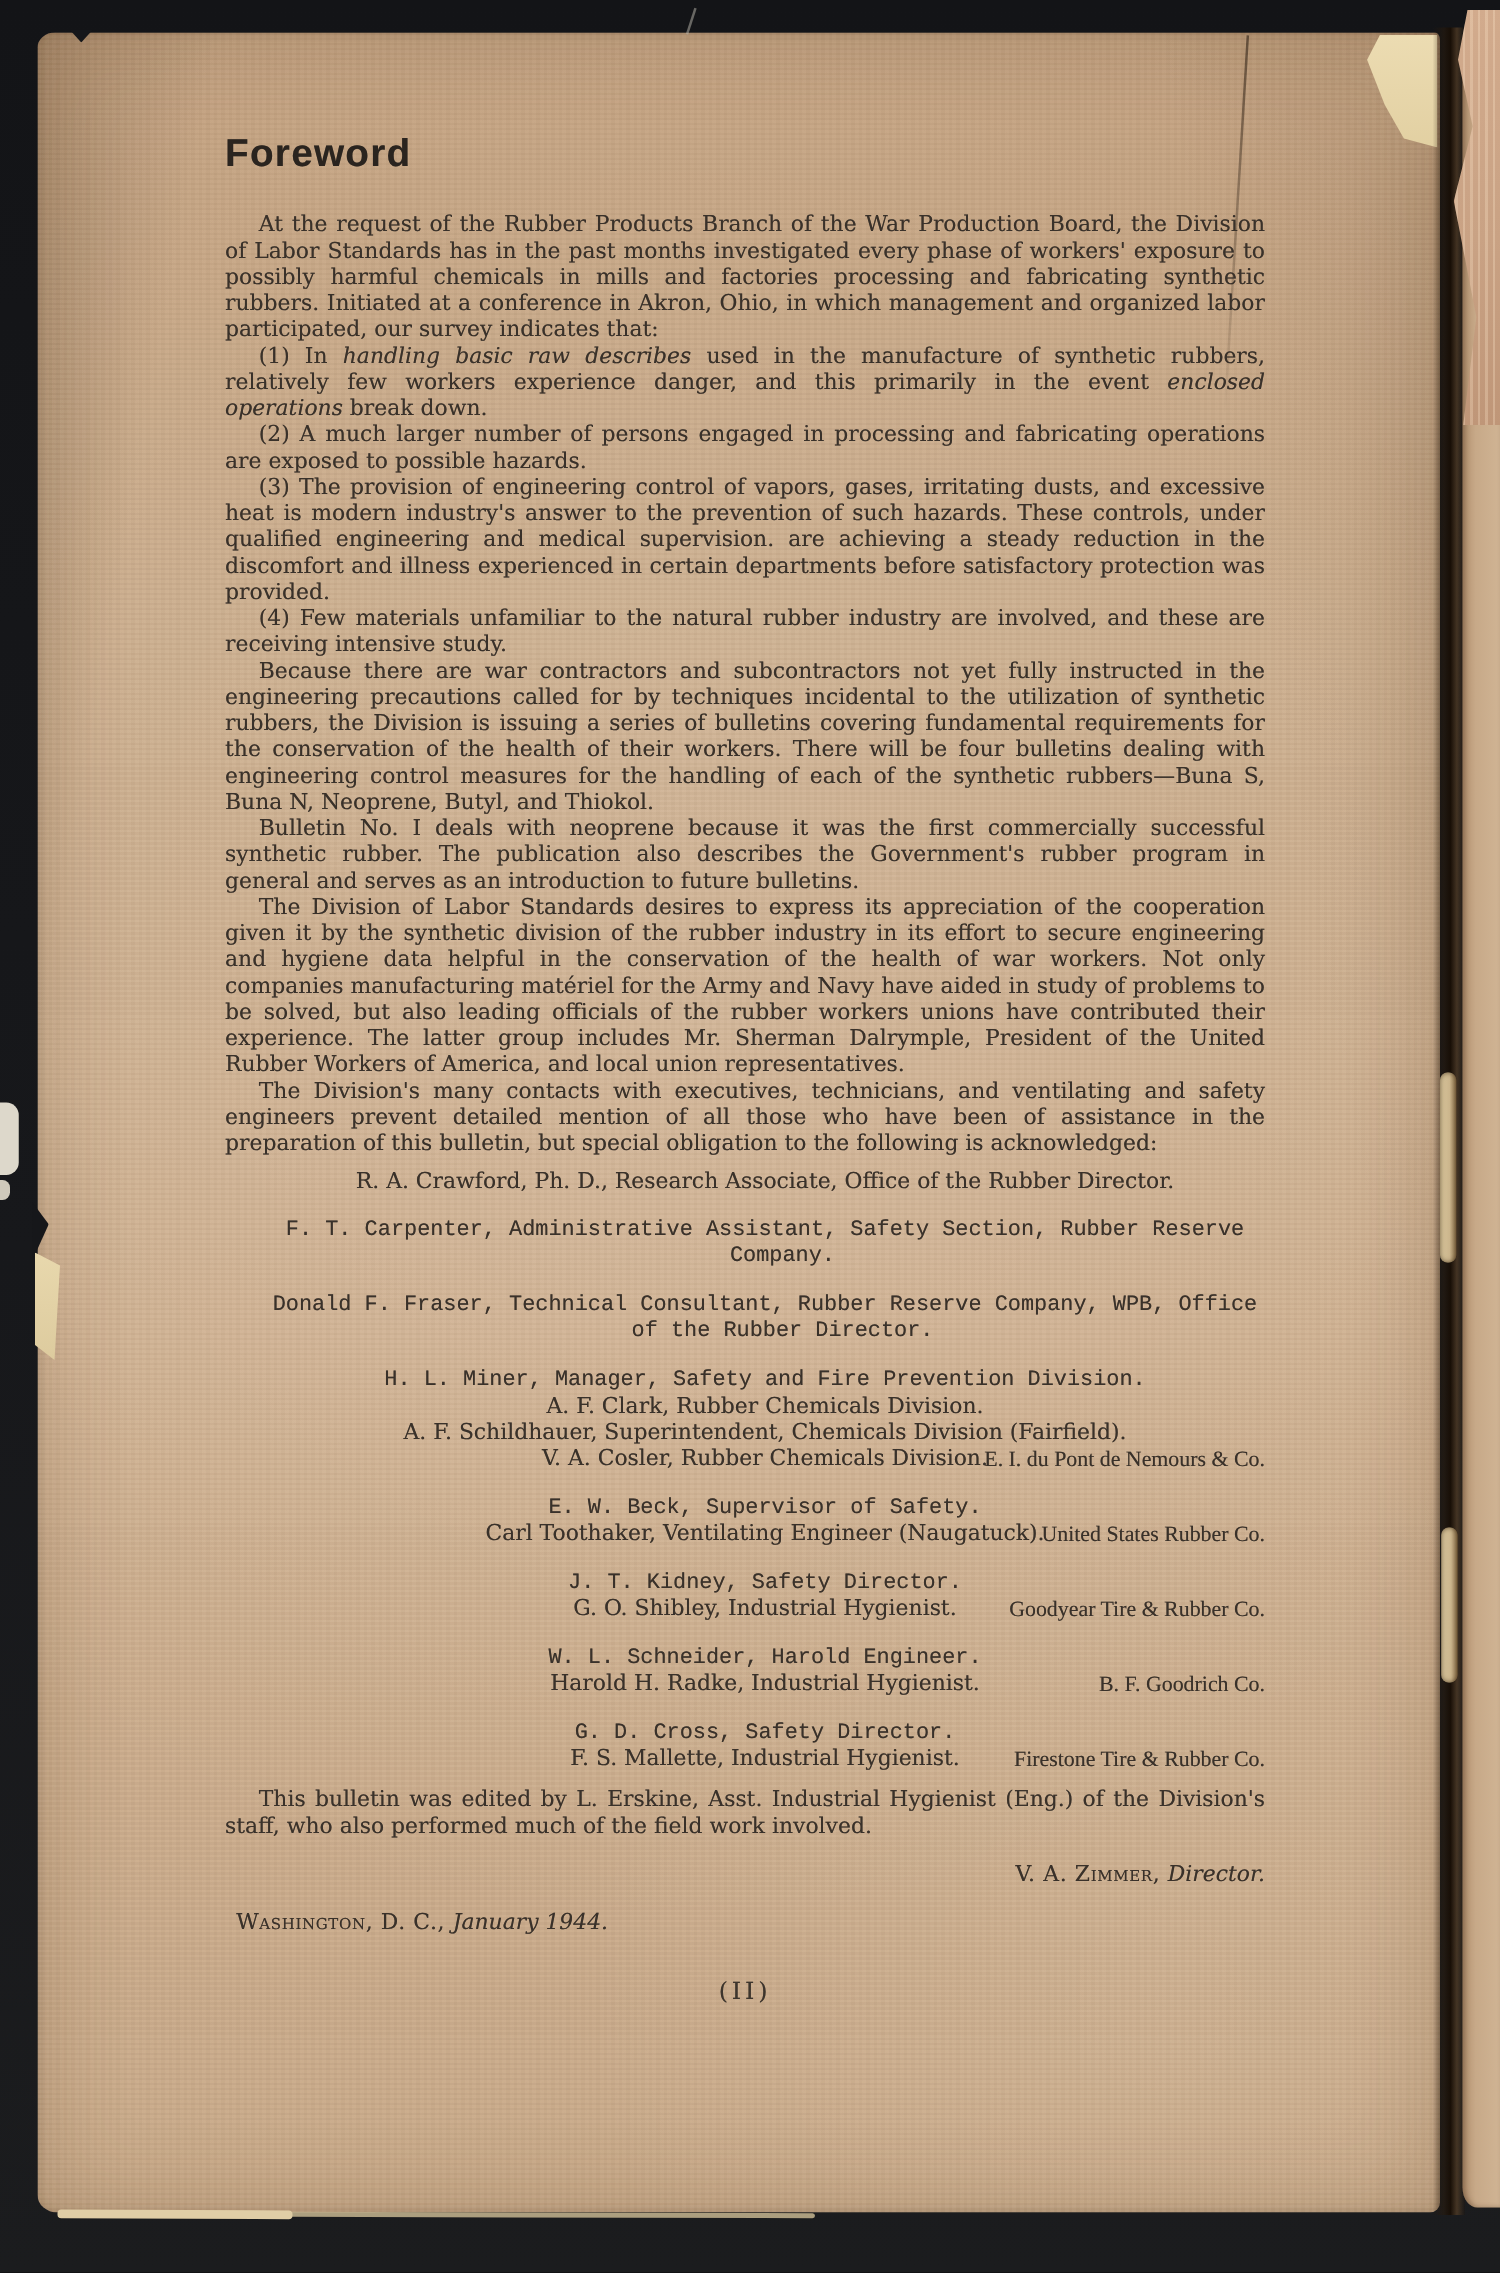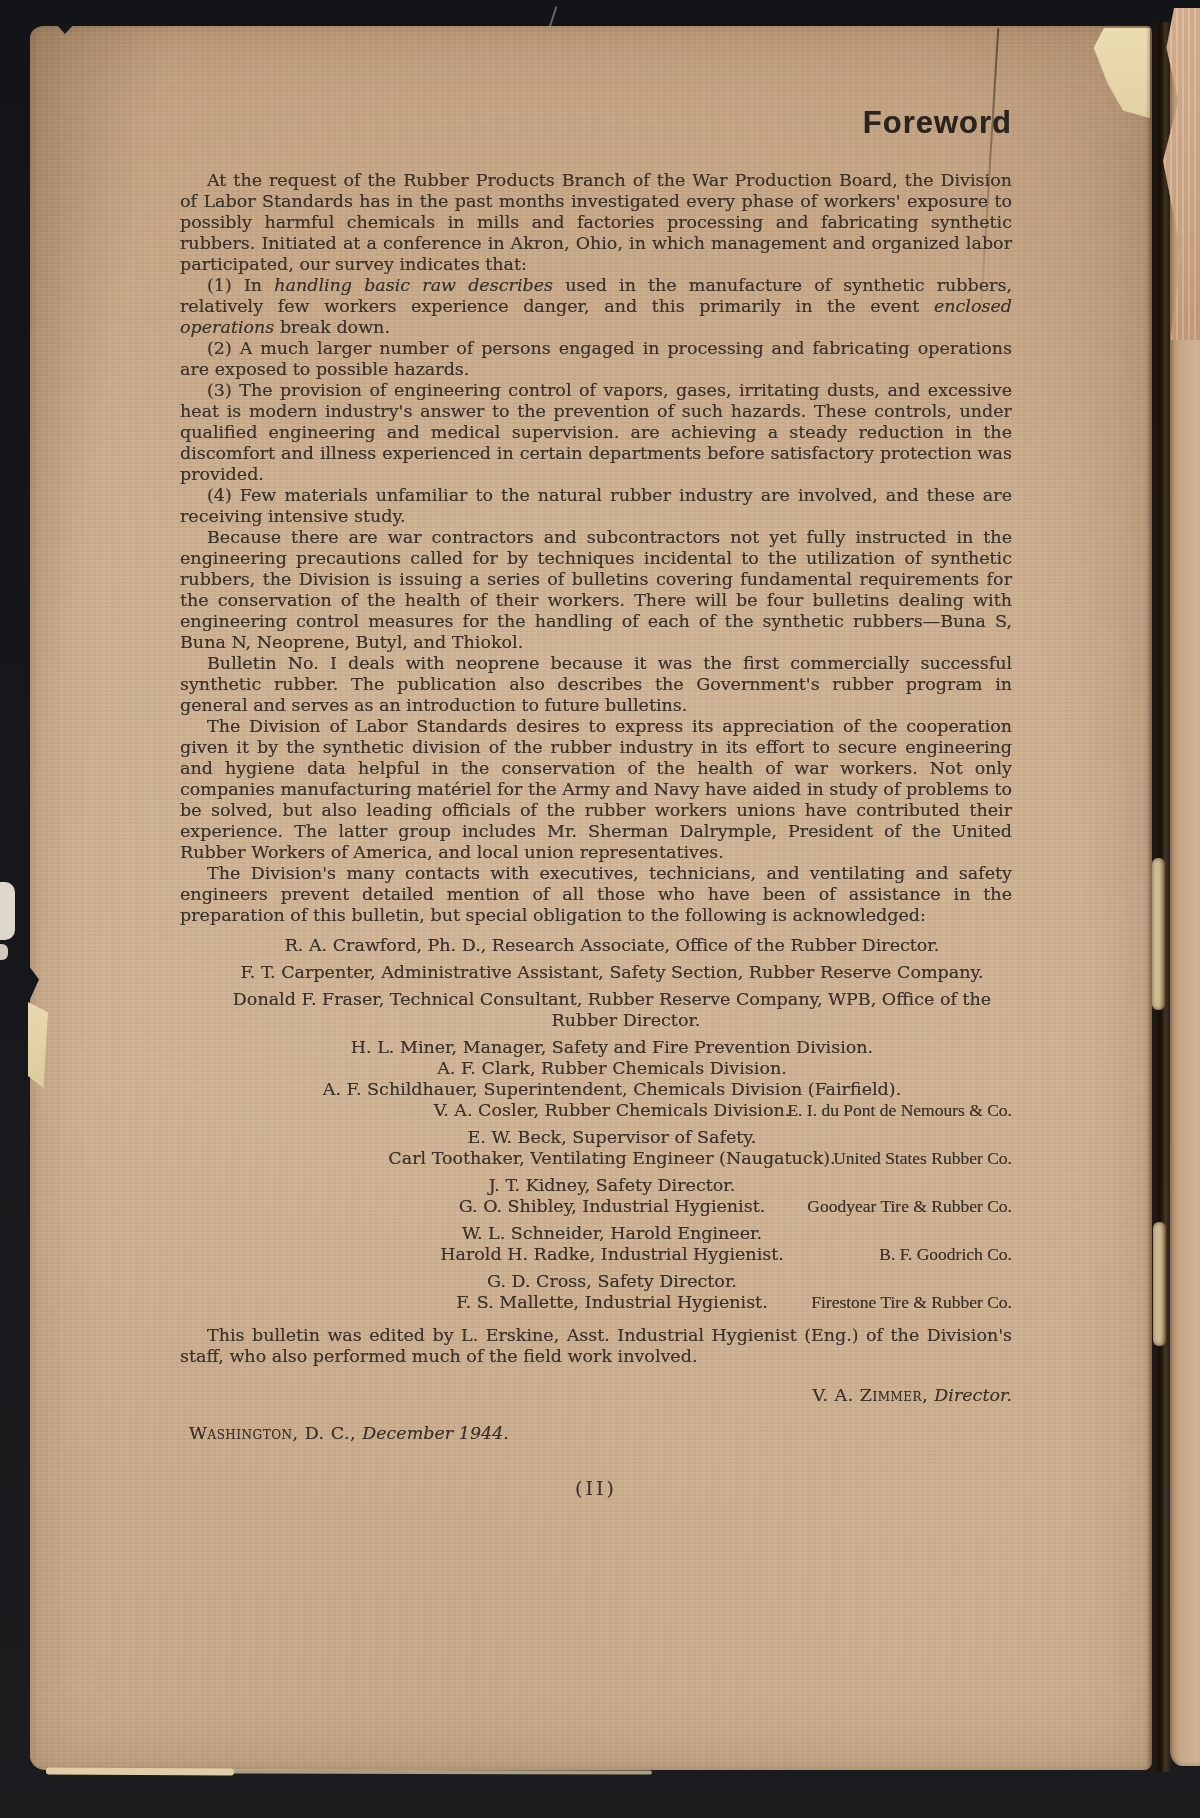--- a/index.html
+++ b/index.html
@@ -75,29 +75,29 @@
     background:rgba(222,203,160,0.75); border-radius:2px; transform:rotate(0.15deg); }
   .hair-top { position:absolute; left:552px; top:6px; width:2px; height:22px;
     background:rgba(190,185,175,0.5); transform:rotate(18deg); }
   
   .text-col {
     position:absolute; left:180px; top:106px; width:832px;
     color:#39312a; font-size:17.5px; line-height:21px;
     text-shadow:0 0 0.5px rgba(57,48,38,0.55);
   }
   .title {
-    margin:0 0 30px 0; text-align:right;
+    margin:0 0 30px 0; text-align:left;
     font-family:"Liberation Sans", sans-serif; font-weight:700;
     font-size:31px; line-height:34px; letter-spacing:1px; color:#2a241f;
   }
   .para { margin:0; text-indent:27px; text-align:justify; }
   .it { font-style:italic; }
   .ack-list { margin-top:9px; }
   .ack-row { position:relative; margin:0; padding-left:60px; text-indent:-28px; text-align:center; }
-  .ack-row.gap { margin-top:6px; }
+  .ack-row.gap { margin-top:18px;font-family:Liberation Mono, monospace; }
   .ack-name { display:inline; }
   .ack-co { position:absolute; right:0; top:0; text-indent:0;font-family:Liberation Serif, serif; }
   .closing { margin-top:12px; text-indent:27px; text-align:justify; }
   .signature { margin-top:9px; text-align:right; }
   .sig-name { font-variant:small-caps; letter-spacing:0.5px; }
   .sig-title { font-style:italic; }
   .dateline { margin-top:13px; padding-left:9px; }
   .dl-place { font-variant:small-caps; letter-spacing:0.5px; }
   .dl-date { font-style:italic; }
   .folio { margin-top:34px; text-align:center; font-size:19px; letter-spacing:3px; color:#3d352d; }
@@ -160,19 +160,19 @@
         <div class="ack-row"><span class="ack-name">F. S. Mallette, Industrial Hygienist.</span><span class="ack-co">Firestone Tire &amp; Rubber Co.</span></div>
       </div>
 
     <p class="closing"><span>This bulletin was edited by L. Erskine, Asst. Industrial Hygienist (Eng.) of the Division's staff, who also performed much of the field work involved.</span></p>
 
     <p class="signature">
       <span class="sig-name">V. A. Zimmer, </span><span class="sig-title">Director.</span>
     </p>
 
     <p class="dateline">
-      <span class="dl-place">Washington, D. C., </span><span class="dl-date">December 1944.</span>
+      <span class="dl-place">Washington, D. C., </span><span class="dl-date">January 1944.</span>
     </p>
 
     <p class="folio">(II)</p>
   </div>
 
 </div>
 
 </body></html>

